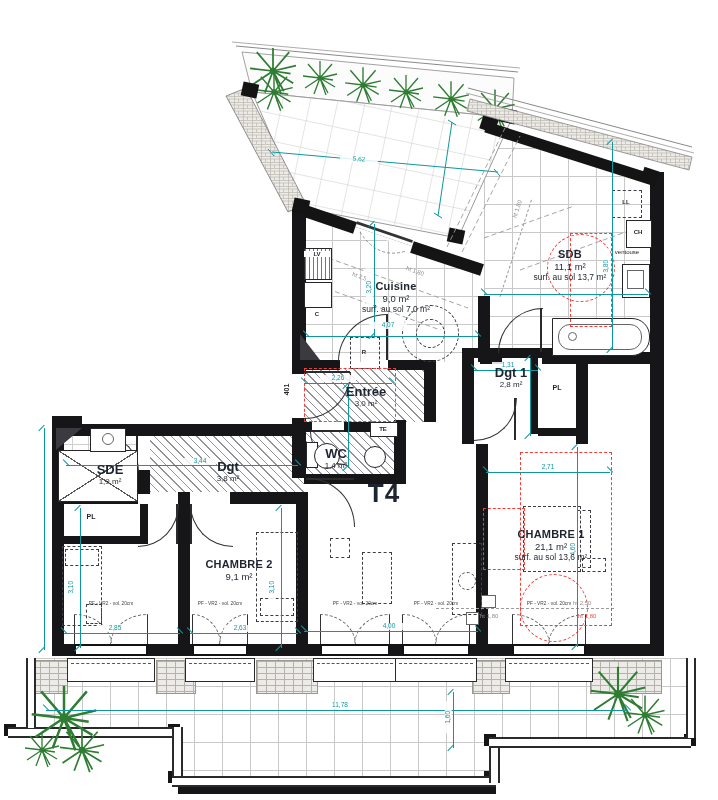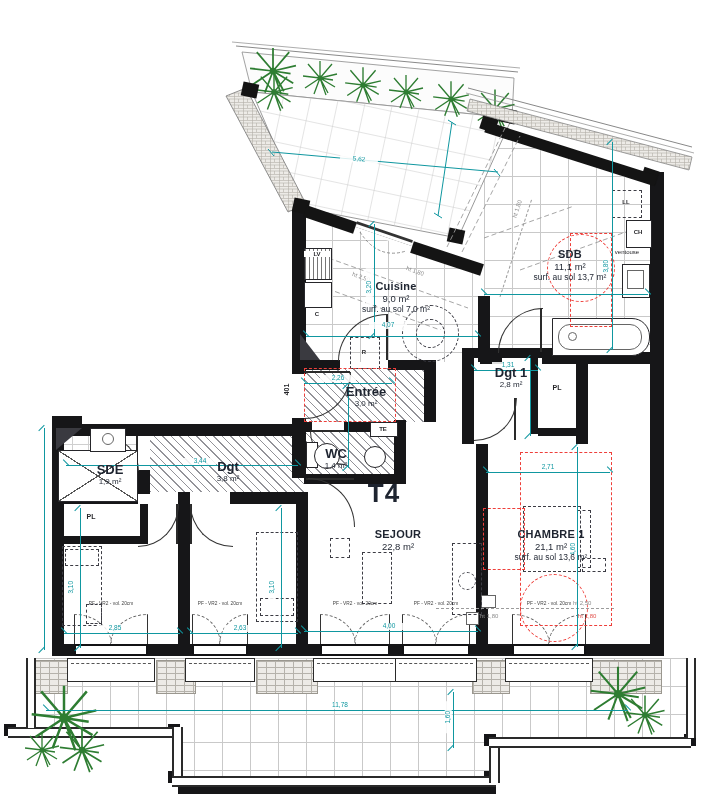--- a/index.html
+++ b/index.html
@@ -410,27 +410,27 @@
   </div>
   <div class="lbl z-top" style="left:86px;top:462px;width:48px">
     <div class="rn-s">SDE</div>
     <div class="ra-s">1,9 m²</div>
   </div>
   <div class="lbl z-top" style="left:204px;top:459px;width:48px">
     <div class="rn-s">Dgt</div>
     <div class="ra-s">3,8 m²</div>
   </div>
   <div class="lbl big z-top" style="left:346px;top:478px;width:76px">T4</div>
-  <div class="lbl z-top" style="left:348px;top:528px;width:100px">
-    <div class="rn">SEJOUR</div>
-    <div class="ra">22,8 m²</div>
-  </div>
   <div class="lbl z-top" style="left:503px;top:528px;width:96px">
     <div class="rn">CHAMBRE 1</div>
     <div class="ra">21,1 m²</div>
     <div class="rf">surf. au sol 13,6 m²</div>
   </div>
+  <div class="lbl z-top" style="left:191px;top:558px;width:96px">
+    <div class="rn">CHAMBRE 2</div>
+    <div class="ra">9,1 m²</div>
+  </div>
 
   <div class="tiny" style="left:544px;top:384px;width:26px;font-size:7px">PL</div>
   <div class="tiny" style="left:78px;top:513px;width:26px;font-size:7px">PL</div>
   <div class="tiny rot" style="left:272px;top:386px;width:28px;font-size:7px;transform:rotate(-90deg)">401</div>
 
 </div>
 
 </body></html>

